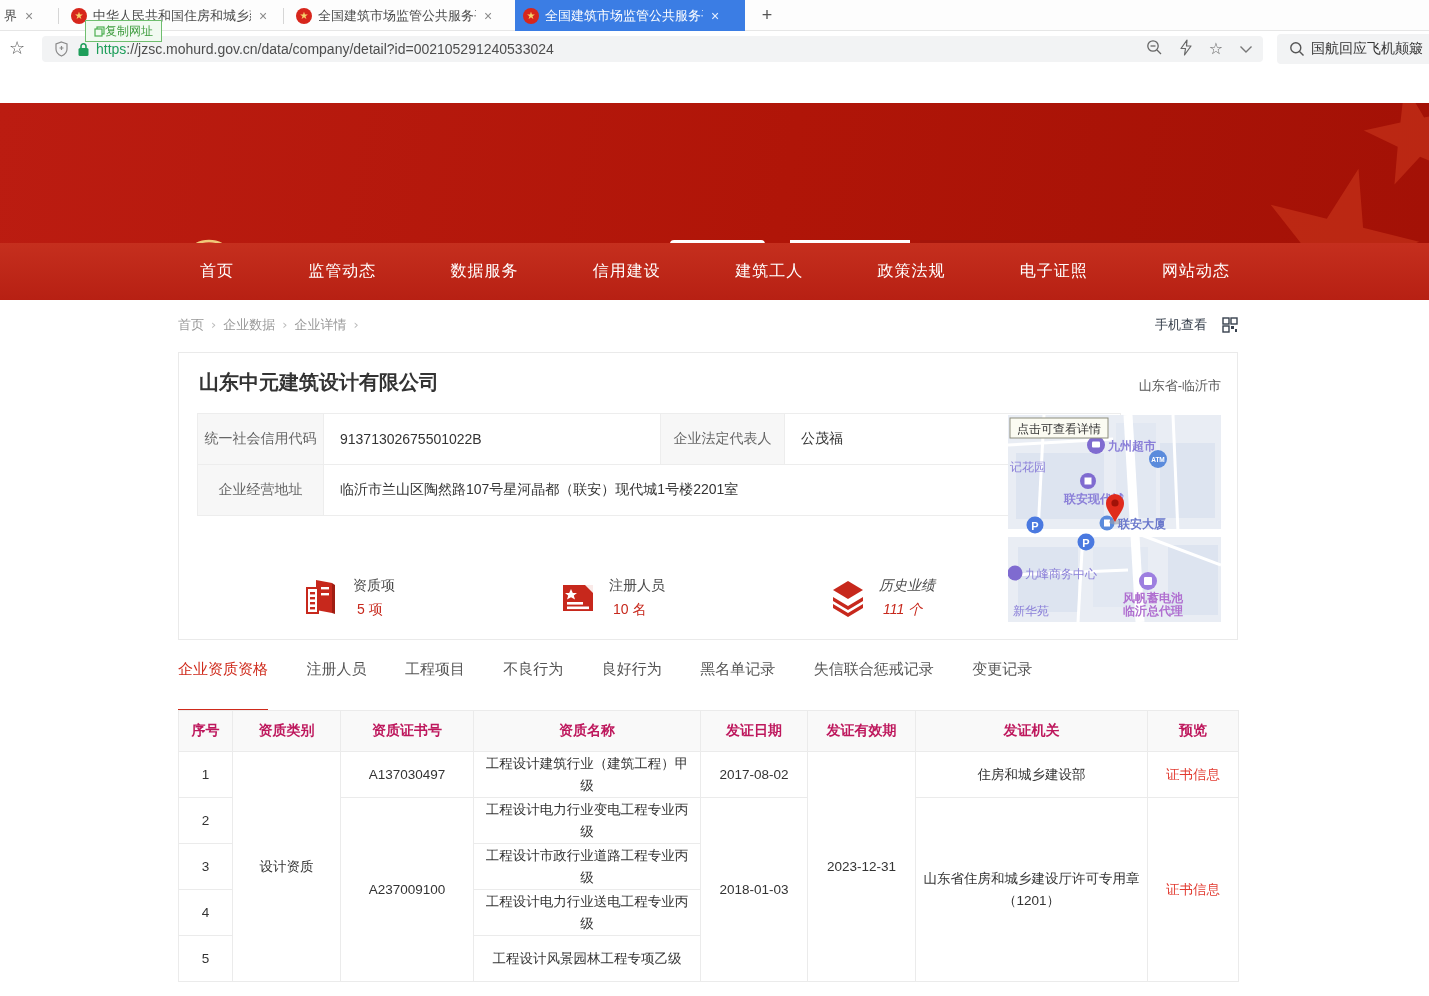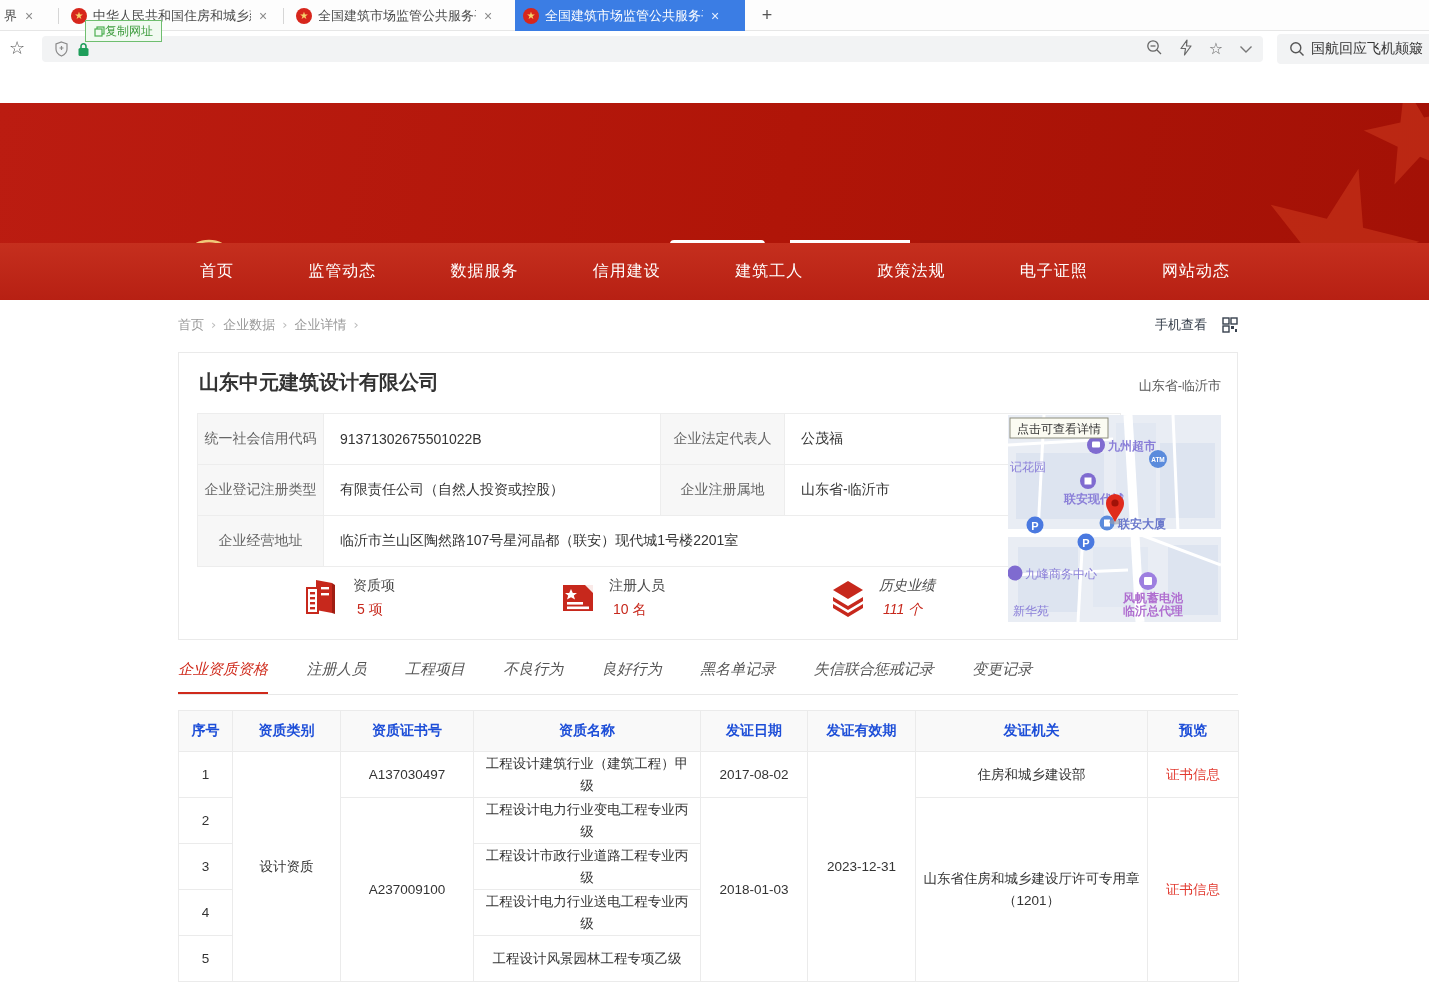--- a/index.html
+++ b/index.html
@@ -56,26 +56,26 @@
   #info-table td.lbl2 { background:#f7f7f7; color:#666; text-align:center; width:124px; }
   #info-table td.val { color:#333; padding:0 16px; }
   #stats-row { position:absolute; left:18px; top:224px; width:789px; height:52px; }
   .stat { position:absolute; top:0; display:flex; gap:12px; }
   .stat .sl { font-size:14px; color:#4a4a4a; }
   .stat .sv { font-size:14px; color:#c7281c; margin-top:6px; padding-left:4px; }
   #map-wrap { position:absolute; left:829px; top:62px; width:213px; height:207px; cursor:pointer; }
 
   
   #detail-tabs { position:absolute; left:178px; top:660px; width:1060px; border-bottom:1px solid #e8e8e8; }
-  .dtab { display:inline-block; font-size:15px; color:#555; margin-right:34px; padding-bottom:13px; cursor:pointer;font-style:italic; }
+  .dtab { display:inline-block; font-size:15px; color:#555; margin-right:34px; padding-bottom:30px; cursor:pointer; }
   .dtab.active { color:#cf2a1b; border-bottom:2px solid #cf2a1b; }
 
   
   #qual-table { position:absolute; left:178px; top:710px; width:1060px; border-collapse:collapse; table-layout:fixed; }
-  #qual-table th { height:41px; background:#f9f9f9; border:1px solid #ebebeb; font-size:14px; color:#1d4ed8; font-weight:bold; }
+  #qual-table th { height:41px; background:#f9f9f9; border:1px solid #ebebeb; font-size:14px; color:#be185d; font-weight:bold; }
   #qual-table td { height:46px; border:1px solid #ebebeb; font-size:13.5px; color:#333; text-align:center; line-height:22px; padding:0 6px; }
   #qual-table td.link { color:#e23b31; cursor:pointer; }
 
   svg text { font-family:"Liberation Sans","DejaVu Sans",sans-serif; }
 </style>
 </head>
 <body>
 
 <div id="tabstrip">
   <div class="tab" style="left:0;width:55px;padding-left:4px;">
@@ -118,20 +118,21 @@
           <path d="M7.5 1 L13 3 V8 C13 11.5 10.5 13.8 7.5 15 C4.5 13.8 2 11.5 2 8 V3 Z" fill="none" stroke="#8a8a8a" stroke-width="1.2"></path>
           <path d="M7.5 5 V9 M5.5 7 H9.5" stroke="#8a8a8a" stroke-width="1.2"></path>
         </svg>
     </span>
     <span class="uicon" style="margin-left:8px;">
       <svg width="13" height="15" viewBox="0 0 13 15">
           <rect x="1.5" y="6" width="10" height="8" rx="1.5" fill="#1e9e5a"></rect>
           <path d="M4 6 V4.5 C4 2.8 5 1.8 6.5 1.8 C8 1.8 9 2.8 9 4.5 V6" fill="none" stroke="#1e9e5a" stroke-width="1.6"></path>
         </svg>
     </span>
+    <span class="txt"><span class="scheme">https</span><span class="urlrest">://jzsc.mohurd.gov.cn/data/company/detail?id=002105291240533024</span></span>
     <span class="right-icons">
       <span>
         <svg width="17" height="17" viewBox="0 0 17 17">
             <circle cx="7" cy="7" r="5.2" fill="none" stroke="#666" stroke-width="1.3"></circle>
             <line x1="11" y1="11" x2="15" y2="15" stroke="#666" stroke-width="1.3"></line>
             <line x1="4.5" y1="7" x2="9.5" y2="7" stroke="#666" stroke-width="1.3"></line>
           </svg>
       </span>
       <span>
         <svg width="14" height="17" viewBox="0 0 14 17">
@@ -318,26 +319,20 @@
 
   <table id="info-table">
     <tbody>
         <tr>
       <td class="lbl">统一社会信用代码</td>
       <td class="val" style="width:337px;">91371302675501022B</td>
       <td class="lbl2">企业法定代表人</td>
       <td class="val">公茂福</td>
     </tr>
     <tr>
-      <td class="lbl">企业登记注册类型</td>
-      <td class="val">有限责任公司（自然人投资或控股）</td>
-      <td class="lbl2">企业注册属地</td>
-      <td class="val">山东省-临沂市</td>
-    </tr>
-    <tr>
       <td class="lbl">企业经营地址</td>
       <td class="val" colspan="3">临沂市兰山区陶然路107号星河晶都（联安）现代城1号楼2201室</td>
     </tr>
   </tbody>
     </table>
 
   <div id="stats-row">
     <div class="stat" style="left:105px;gap:13px;">
       <svg width="38" height="40" viewBox="0 0 38 40">
         <polygon points="14,3 30,6 30,36 14,33" fill="#c7281c"></polygon>

